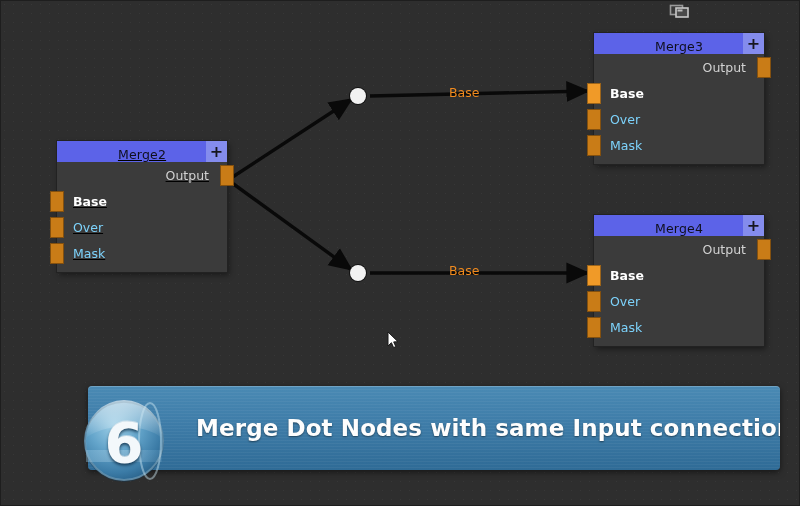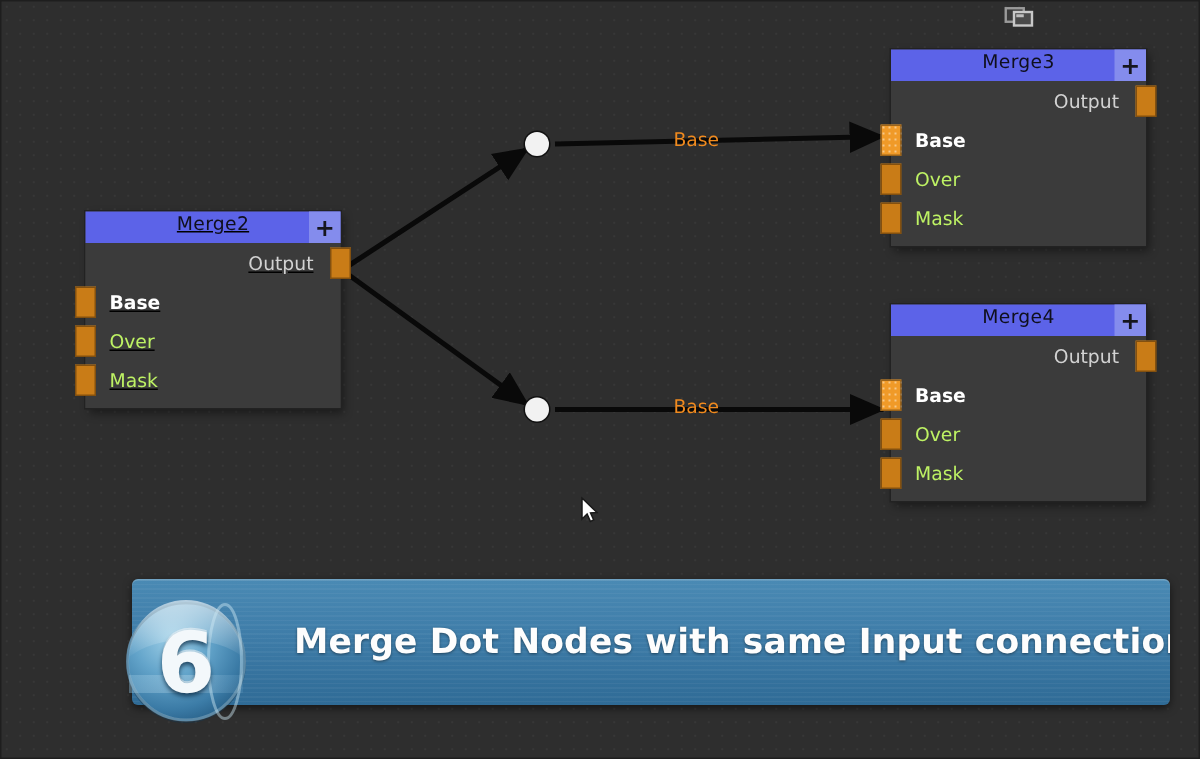--- a/index.html
+++ b/index.html
@@ -15,38 +15,38 @@
     background-image:radial-gradient(rgba(255,255,255,0.045) 0.7px, transparent 0.8px);
     background-size:9px 9px;
     overflow:hidden;
   }
   
   #wires{position:absolute;left:0;top:0;width:800px;height:506px;pointer-events:none;}
 
   
   .node{position:absolute;background:#3b3b3b;
         box-shadow:0 0 0 1px #222, 2px 3px 6px rgba(0,0,0,.45);}
-  .node-title{height:21px;background:#5c63e8;display:flex;align-items:flex-start;
+  .node-title{height:21px;background:#5c63e8;display:flex;align-items:flex-end;
               justify-content:center;position:relative;}
   .node-title .ttl{color:#0f0f1d;font-size:12.5px;letter-spacing:.2px;}
   .plus-btn{position:absolute;right:0;top:0;width:21px;height:21px;background:#848ced;
             display:flex;align-items:center;justify-content:center;
             color:#16161f;font-size:16px;font-weight:bold;line-height:1;}
   .node-body{position:relative;padding-bottom:6px;background:#3b3b3b;}
   .out-row{height:26px;display:flex;align-items:center;justify-content:flex-end;
            padding-right:18px;position:relative;margin-left:20px;}
   .out-row .lbl{color:#d2d2d2;font-size:12.5px;}
   .port{width:14px;height:21px;background:#c97c17;box-shadow:inset 0 0 0 1px rgba(0,0,0,.35);}
   .port.hot{background:#f09a28;
             background-image:radial-gradient(rgba(255,255,255,.45) .6px, transparent .7px);
             background-size:4px 4px;}
   .out-port{position:absolute;right:-7px;top:3px;}
   .in-row{height:26px;display:flex;align-items:center;position:relative;padding-left:0;}
   .in-row .port{position:absolute;left:-7px;top:3px;}
-  .in-row .lbl{margin-left:16px;font-size:12.5px;color:#bef264;}
+  .in-row .lbl{margin-left:16px;font-size:12.5px;color:#7dd3fc;}
   .in-row .lbl.bold{font-weight:bold;color:#ffffff;}
 
   
   .dotnode{position:absolute;width:16px;height:16px;border-radius:50%;
            background:#f2f2f2;box-shadow:0 0 0 1px #111;}
 
   
   .wire-label{position:absolute;color:#f08a1e;font-size:12.5px;
               font-family:"DejaVu Sans", sans-serif;}
 
@@ -143,21 +143,21 @@
         <span class="port"></span>
         <span class="lbl">Over</span>
       </div>
       <div class="in-row">
         <span class="port"></span>
         <span class="lbl">Mask</span>
       </div>
     </div>
   </div>
 
-  <div class="node" style="left:594px;top:203px;width:170px;">
+  <div class="node" style="left:594px;top:215px;width:170px;">
     <div class="node-title">
       <span class="ttl">Merge4</span>
       <span class="plus-btn">+</span>
     </div>
     <div class="node-body">
       <div class="out-row">
         <span class="lbl">Output</span>
         <span class="port out-port"></span>
       </div>
       <div class="in-row">

